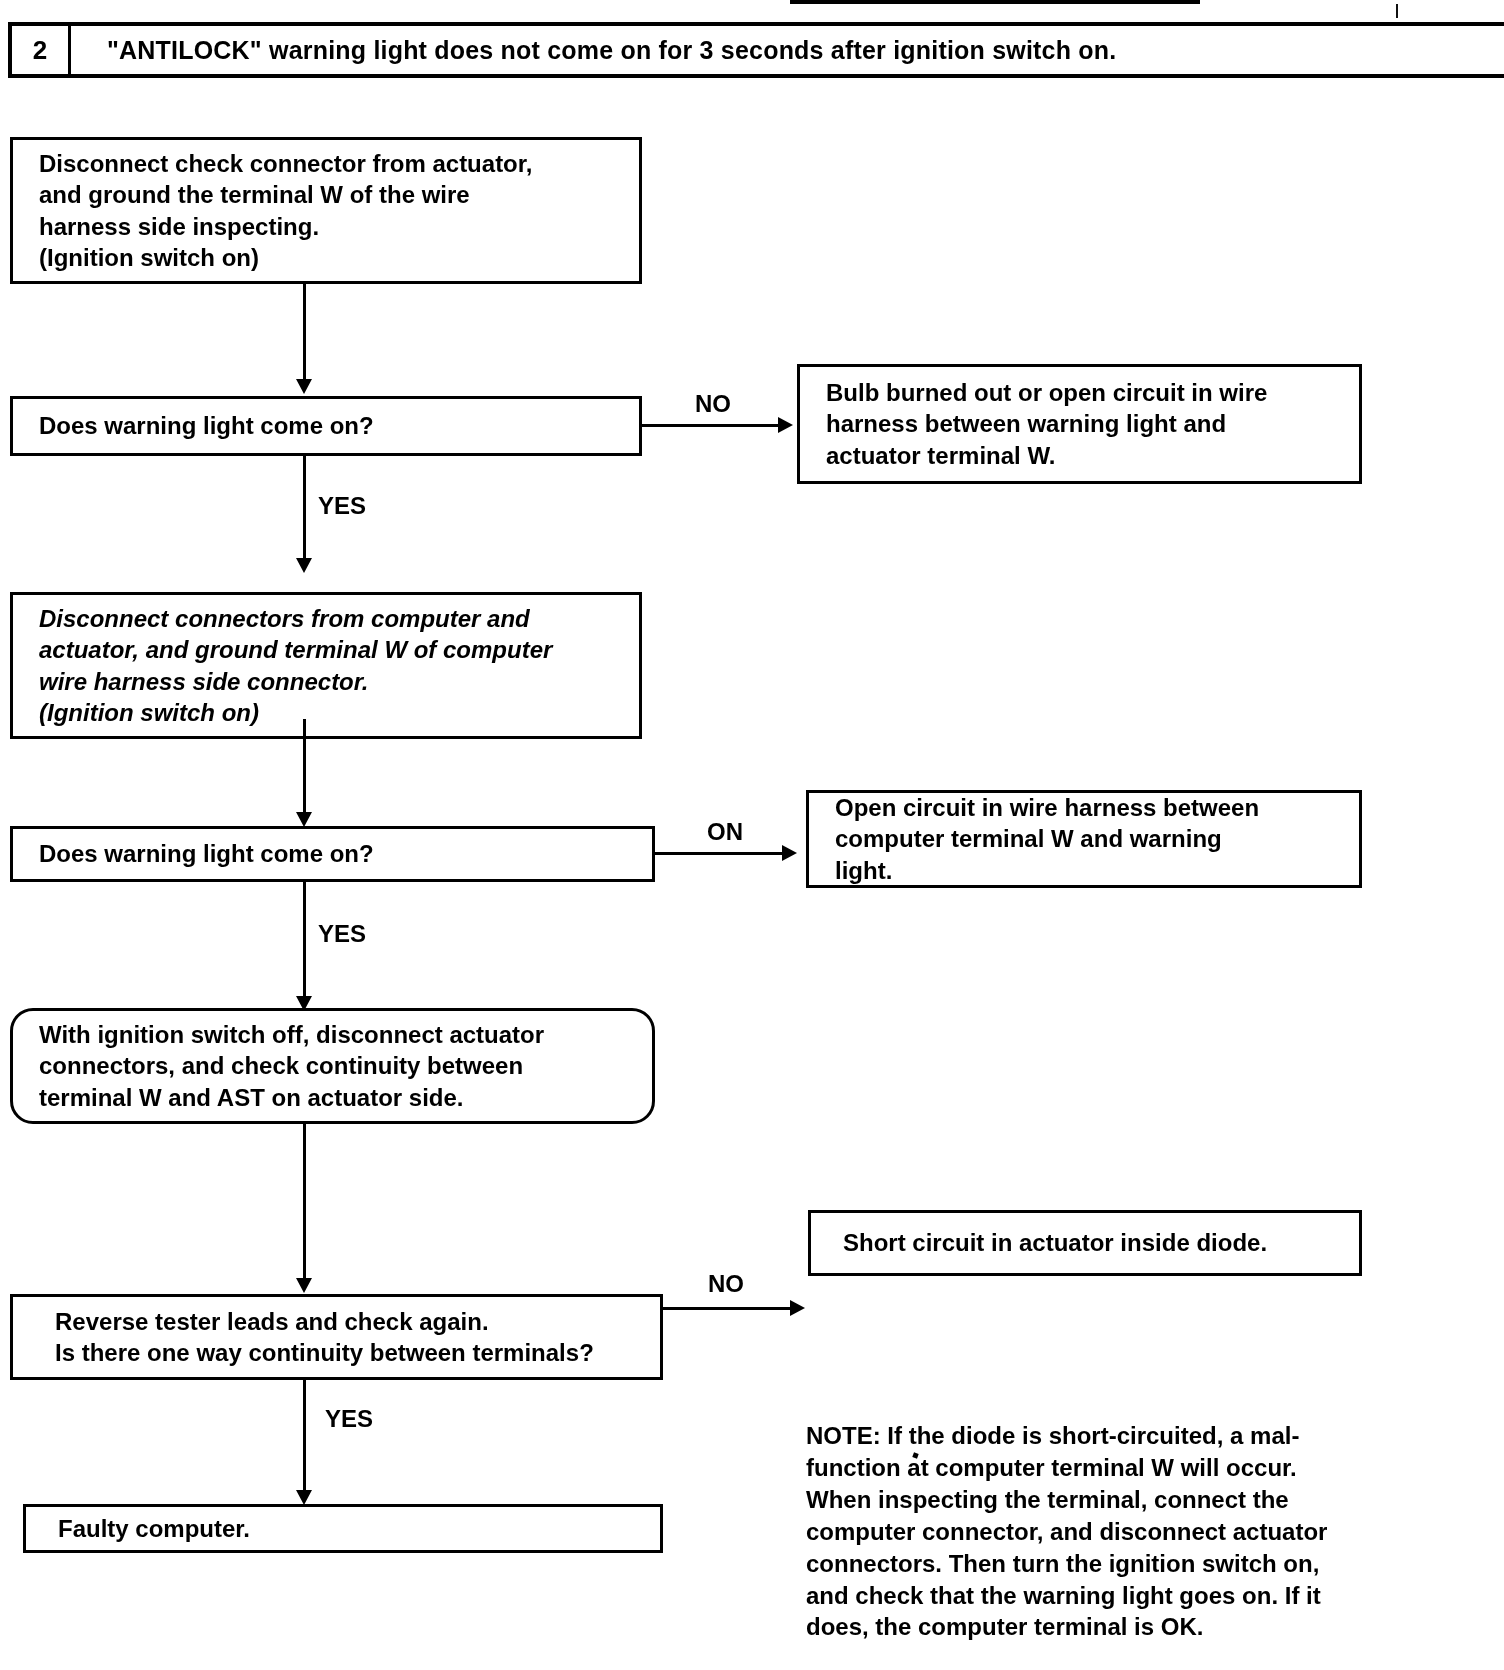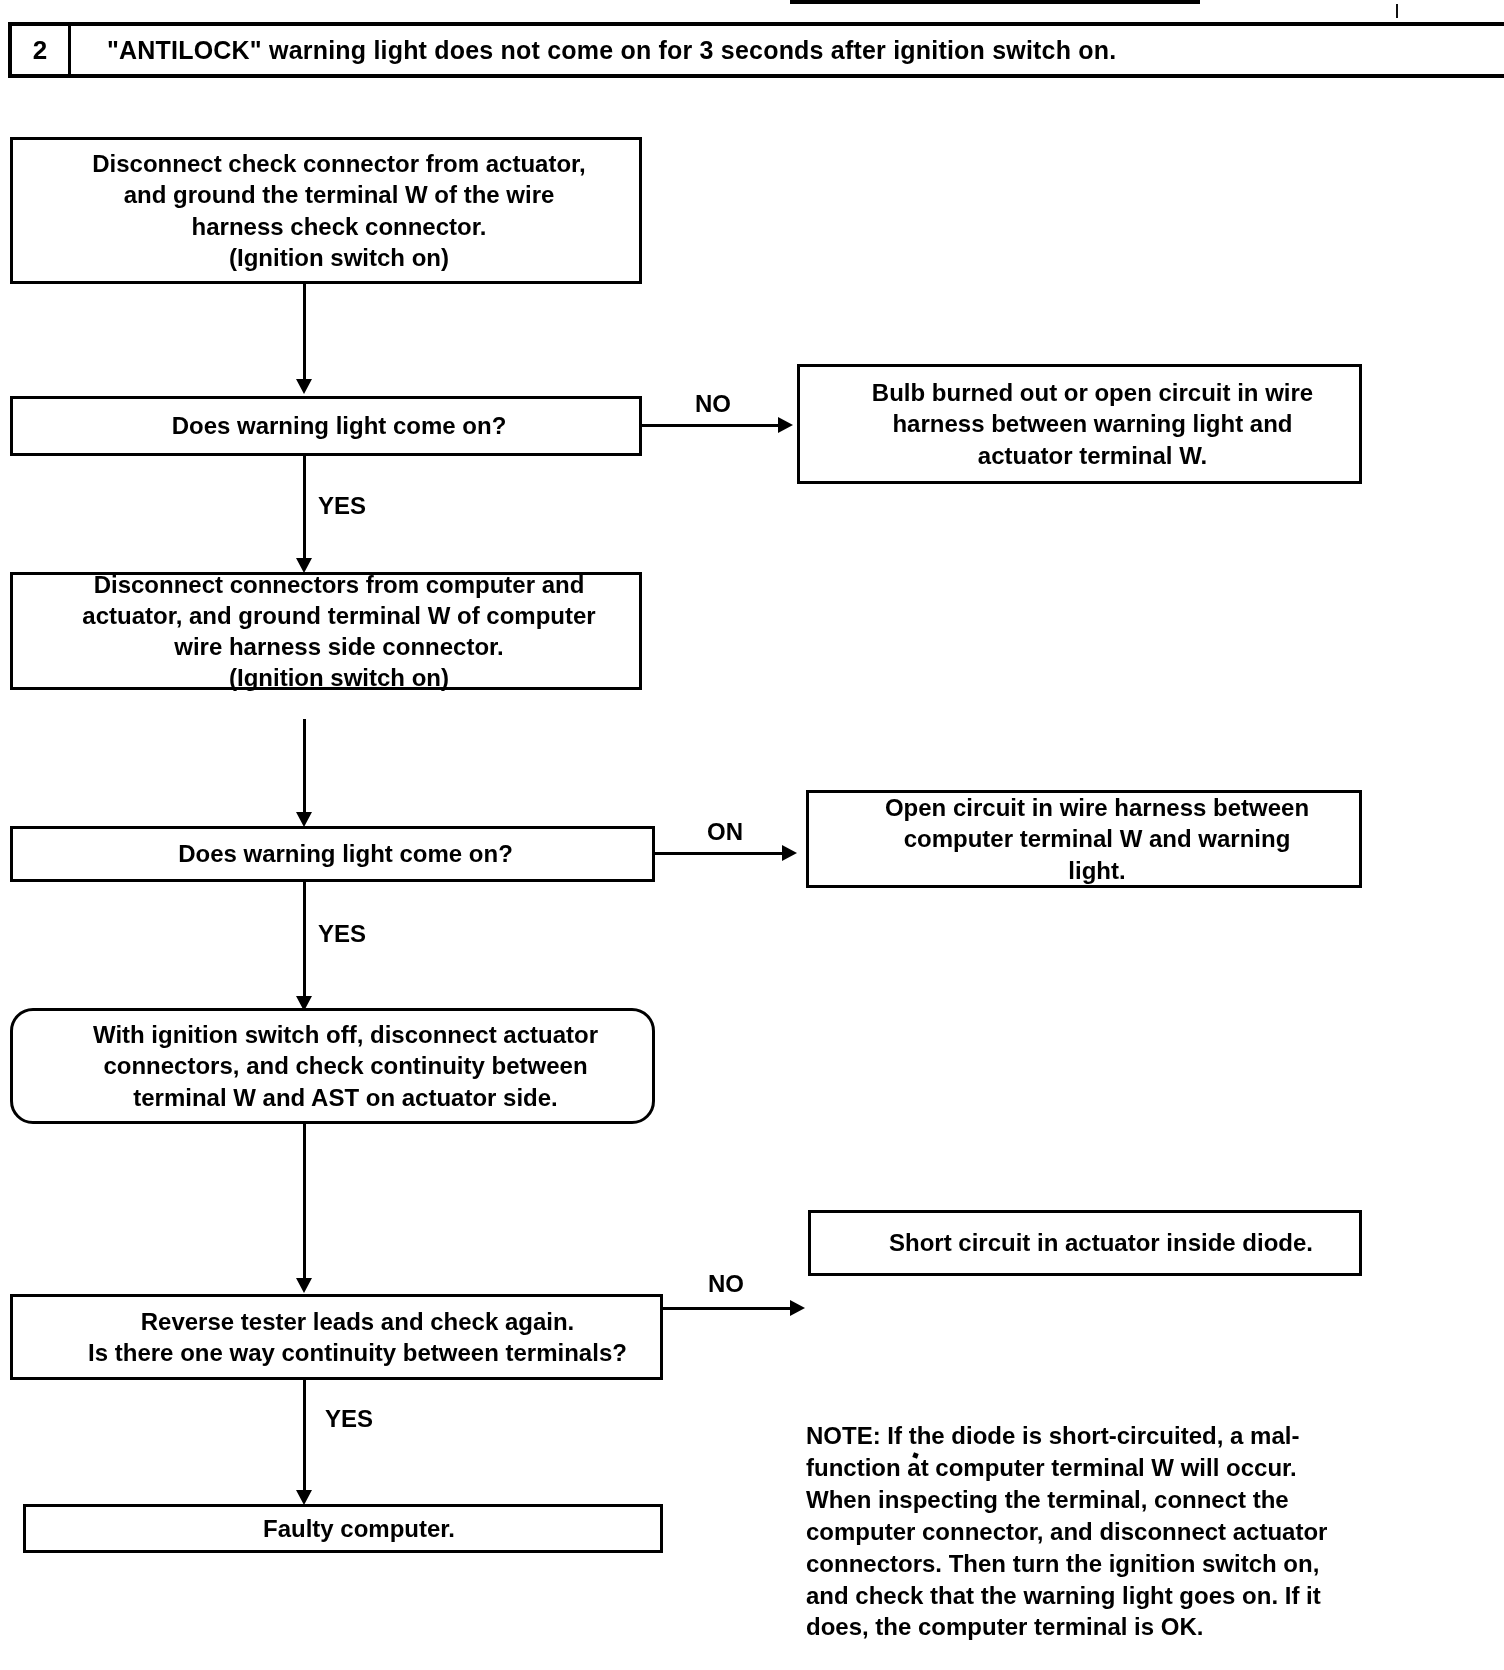--- a/index.html
+++ b/index.html
@@ -63,21 +63,20 @@
 
   
   .fbox {
     position: absolute;
     border: 3px solid #000;
     box-sizing: border-box;
     background: #fff;
     display: flex;
     flex-direction: column;
     justify-content: center;
-    text-align: center;
   }
   .fbox .line {
     font-size: 24px;
     font-weight: bold;
     line-height: 1.30;
     white-space: nowrap;
     padding-left: 26px;
   }
 
   
@@ -140,21 +139,21 @@
 
 <div id="header-box">
   <div id="header-num">2</div>
   <div id="header-divider"></div>
   <div id="header-text">"ANTILOCK" warning light does not come on for 3 seconds after ignition switch on.</div>
 </div>
 
 <div class="fbox" id="box-step1" style="left:10px; top:137px; width:632px; height:147px;">
   <div class="line">Disconnect check connector from actuator,</div>
   <div class="line">and ground the terminal W of the wire</div>
-  <div class="line">harness check connector.</div>
+  <div class="line">harness side inspecting.</div>
   <div class="line">(Ignition switch on)</div>
 </div>
 
 <div class="vline" style="left:303px; top:284px; height:98px;"></div>
 <div class="arrow-down" style="left:296px; top:379px;"></div>
 
 <div class="fbox" id="box-decision1" style="left:10px; top:396px; width:632px; height:60px;">
   <div class="line">Does warning light come on?</div>
 </div>
 
@@ -165,21 +164,21 @@
 <div class="fbox" id="box-result1" style="left:797px; top:364px; width:565px; height:120px;">
   <div class="line">Bulb burned out or open circuit in wire</div>
   <div class="line">harness between warning light and</div>
   <div class="line">actuator terminal W.</div>
 </div>
 
 <div class="vline" style="left:303px; top:456px; height:107px;"></div>
 <div class="arrow-down" style="left:296px; top:558px;"></div>
 <div class="branch-label" style="left:318px; top:492px;">YES</div>
 
-<div class="fbox" id="box-step2" style="left:10px; top:572px; width:632px; height:118px;">
+<div class="fbox" id="box-step2" style="left:10px; top:592px; width:632px; height:147px;font-style:italic;">
   <div class="line">Disconnect connectors from computer and</div>
   <div class="line">actuator, and ground terminal W of computer</div>
   <div class="line">wire harness side connector.</div>
   <div class="line">(Ignition switch on)</div>
 </div>
 
 <div class="vline" style="left:303px; top:719px; height:100px;"></div>
 <div class="arrow-down" style="left:296px; top:812px;"></div>
 
 <div class="fbox" id="box-decision2" style="left:10px; top:826px; width:645px; height:56px;">

